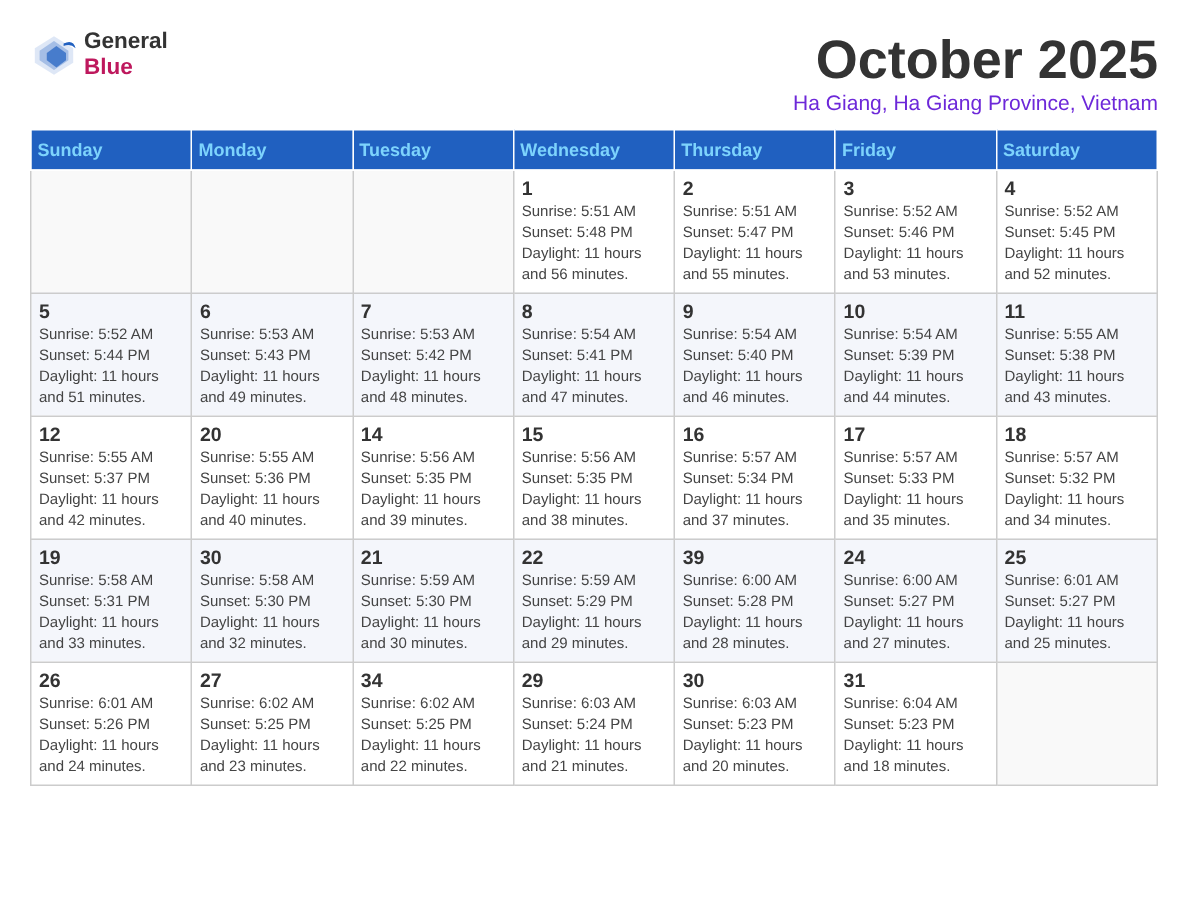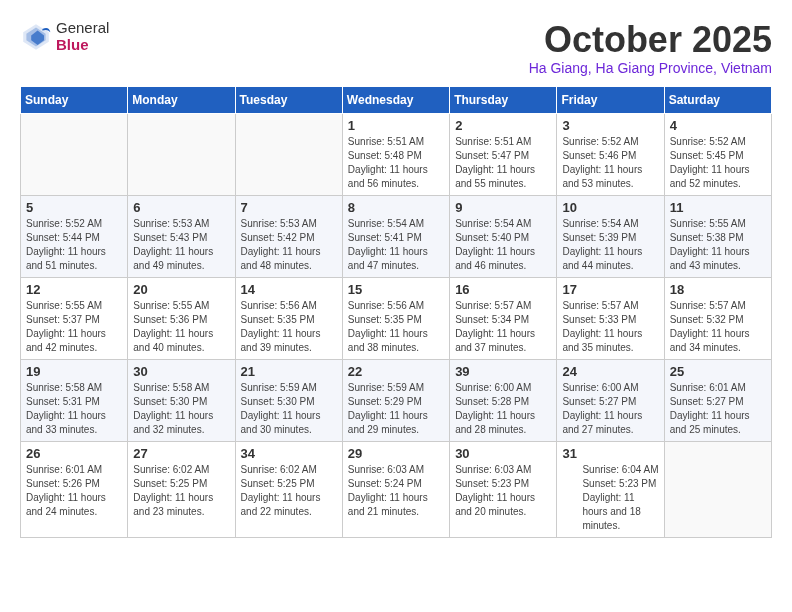--- a/index.html
+++ b/index.html
@@ -21,21 +21,21 @@
       align-items: center;
       gap: 4px;
     }
     .logo-text {
       display: flex;
       flex-direction: column;
       line-height: 1.1;
     }
     .logo-general {
       font-size: 15px;
-      font-weight: normal;
+      font-weight: bold;
       color: #333;
     }
     .logo-blue {
       font-size: 15px;
       font-weight: bold;
       color: #be185d;
     }
     .logo-icon {
       width: 32px;
       height: 32px;
@@ -53,21 +53,21 @@
       font-size: 14px;
       color: #6d28d9;
     }
     table {
       width: 100%;
       border-collapse: collapse;
       font-size: 11px;
     }
     thead tr th {
       background-color: #2060c0;
-      color: #ffffff;
+      color: #7dd3fc;
       padding: 6px 4px;
       text-align: left;
       font-size: 12px;
       font-weight: bold;
       border: 1px solid #fff;
     }
     tbody tr td {
       border: 1px solid #ccc;
       vertical-align: top;
       padding: 4px 5px;
@@ -316,20 +316,20 @@
 Daylight: 11 hours and 21 minutes.</div>
         </td>
         <td>
           <span class="day-number">30</span>
           <div class="day-info" style="white-space: pre-line;">Sunrise: 6:03 AM
 Sunset: 5:23 PM
 Daylight: 11 hours and 20 minutes.</div>
         </td>
         <td>
           <span class="day-number">31</span>
-          <div class="day-info" style="white-space: pre-line; margin-left: 20px;">Sunrise: 6:04 AM
+          <div class="day-info" style="white-space: pre-line;">Sunrise: 6:04 AM
 Sunset: 5:23 PM
 Daylight: 11 hours and 18 minutes.</div>
         </td>
         <td class="empty"></td>
       </tr>
     </tbody>
 </table>
 
 </body></html>

